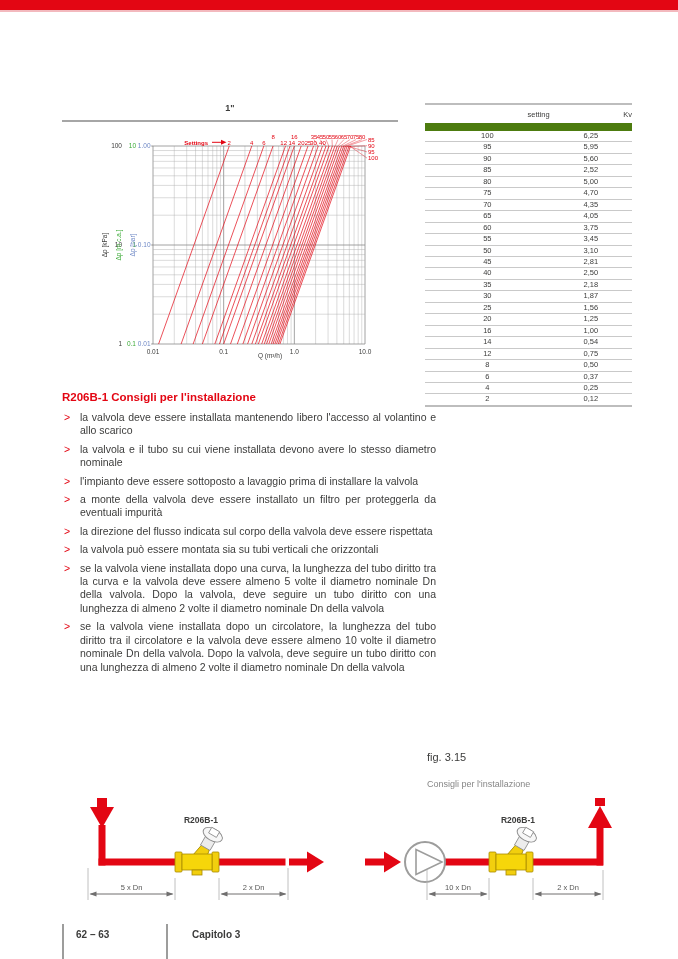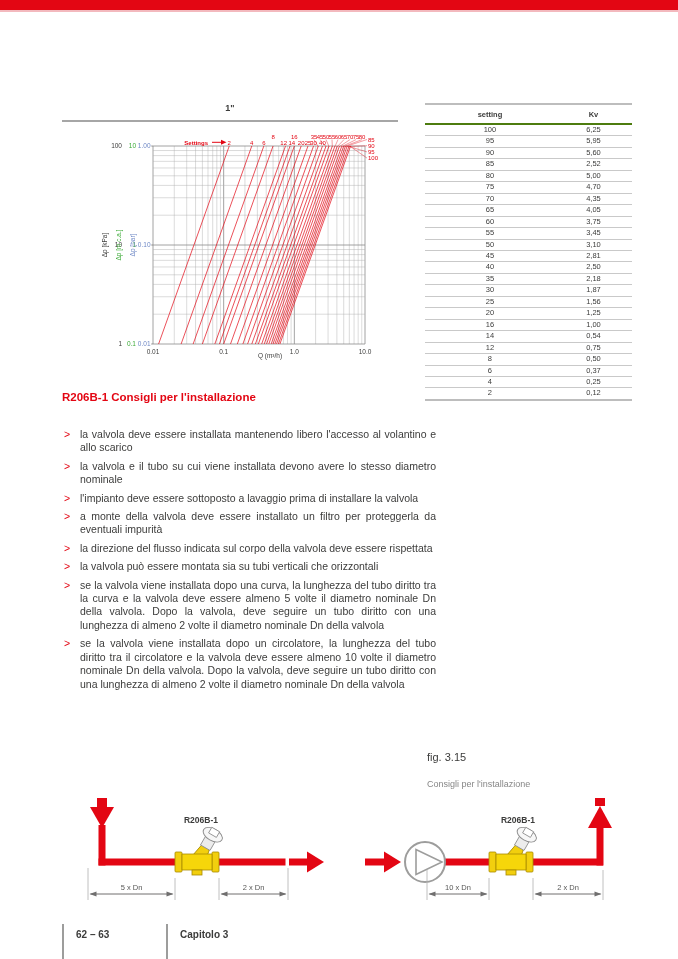--- a/index.html
+++ b/index.html
@@ -5,25 +5,25 @@
   html,body{margin:0;padding:0;background:#e9e9e9}
   .page{position:relative;width:678px;height:959px;background:#ffffff;
         font-family:"Liberation Sans",sans-serif;overflow:hidden;margin:0 auto}
   .topbar{position:absolute;top:0;left:0;width:678px;height:10px;background:#e30613;
           border-bottom:2px solid #f3b9be}
   .fig-header{position:absolute;left:62px;top:103px;width:336px;height:17px;
           border-bottom:2px solid #a6a6a6;text-align:center;font-size:9px;font-weight:bold;color:#3c3c3b}
   .chart-svg{position:absolute;left:62px;top:122px}
   .kv-wrap{position:absolute;left:425px;top:103px;width:207px;border-top:2px solid #bdbdbd}
   .kv-wrap table{width:100%;border-collapse:collapse;font-size:7.5px;color:#3c3c3b}
-  .kv-wrap thead th{font-weight:bold;height:18px;border-bottom:2px solid #4d7c0f;text-align:center;vertical-align:middle;padding:0}
+  .kv-wrap thead th{font-weight:normal;height:18px;border-bottom:8px solid #4d7c0f;text-align:right;vertical-align:middle;padding:0}
   .kv-wrap tbody td{height:10.45px;line-height:10.45px;text-align:center;border-bottom:1px solid #c9c9c9;padding:0}
   .kv-wrap tbody tr:last-child td{border-bottom:2px solid #bdbdbd}
   .content{position:absolute;left:62px;top:391px;width:374px;color:#3c3c3b}
-  .content h2{margin:0 0 25px 0;font-size:11.5px;color:#e30613}
+  .content h2{margin:0 0 8px 0;font-size:11.5px;color:#e30613}
   .content p{margin:0 0 7px 0;font-size:10.5px;line-height:13.4px;text-align:justify}
   .rules{list-style:none;margin:0;padding:0}
   .rules li{position:relative;padding-left:18px;margin-bottom:5px;font-size:10.5px;line-height:13.4px;text-align:justify}
   .rules .mk{position:absolute;left:2px;top:0;color:#e30613}
   .fig-caption{position:absolute;left:427px;top:751px;width:200px}
   .fig-num{font-size:11px;font-weight:normal;color:#3c3c3b}
   .fig-text{font-size:9px;color:#878787;margin-top:16px}
   .diagrams-svg{position:absolute;left:62px;top:798px}
   .footer-bar{position:absolute;width:2px;height:35px;background:#9d9d9c;top:924px}
   .footer-text{position:absolute;top:929px;font-size:10px;font-weight:bold;color:#3c3c3b}
@@ -371,15 +371,15 @@
         <line x1="473.5" y1="96" x2="538.5" y2="96" stroke="#706f6f" stroke-width="1"></line>
         <path d="M479.5,93.6 L472.5,96 L479.5,98.4 z" fill="#706f6f"></path>
         <path d="M532.5,93.6 L539.5,96 L532.5,98.4 z" fill="#706f6f"></path>
         <text x="506" y="92" text-anchor="middle" font-size="7.5" fill="#575756" font-family="Liberation Sans, sans-serif">2 x Dn</text>
       </g>
   </svg>
 
   <div class="footer-bar" style="left:62px"></div>
   <div class="footer-text" style="left:76px">62 – 63</div>
   <div class="footer-bar" style="left:166px"></div>
-  <div class="footer-text" style="left:180px">Capitolo 3</div>
+  <div class="footer-text" style="left:192px">Capitolo 3</div>
 
 </div>
 
 </body></html>

